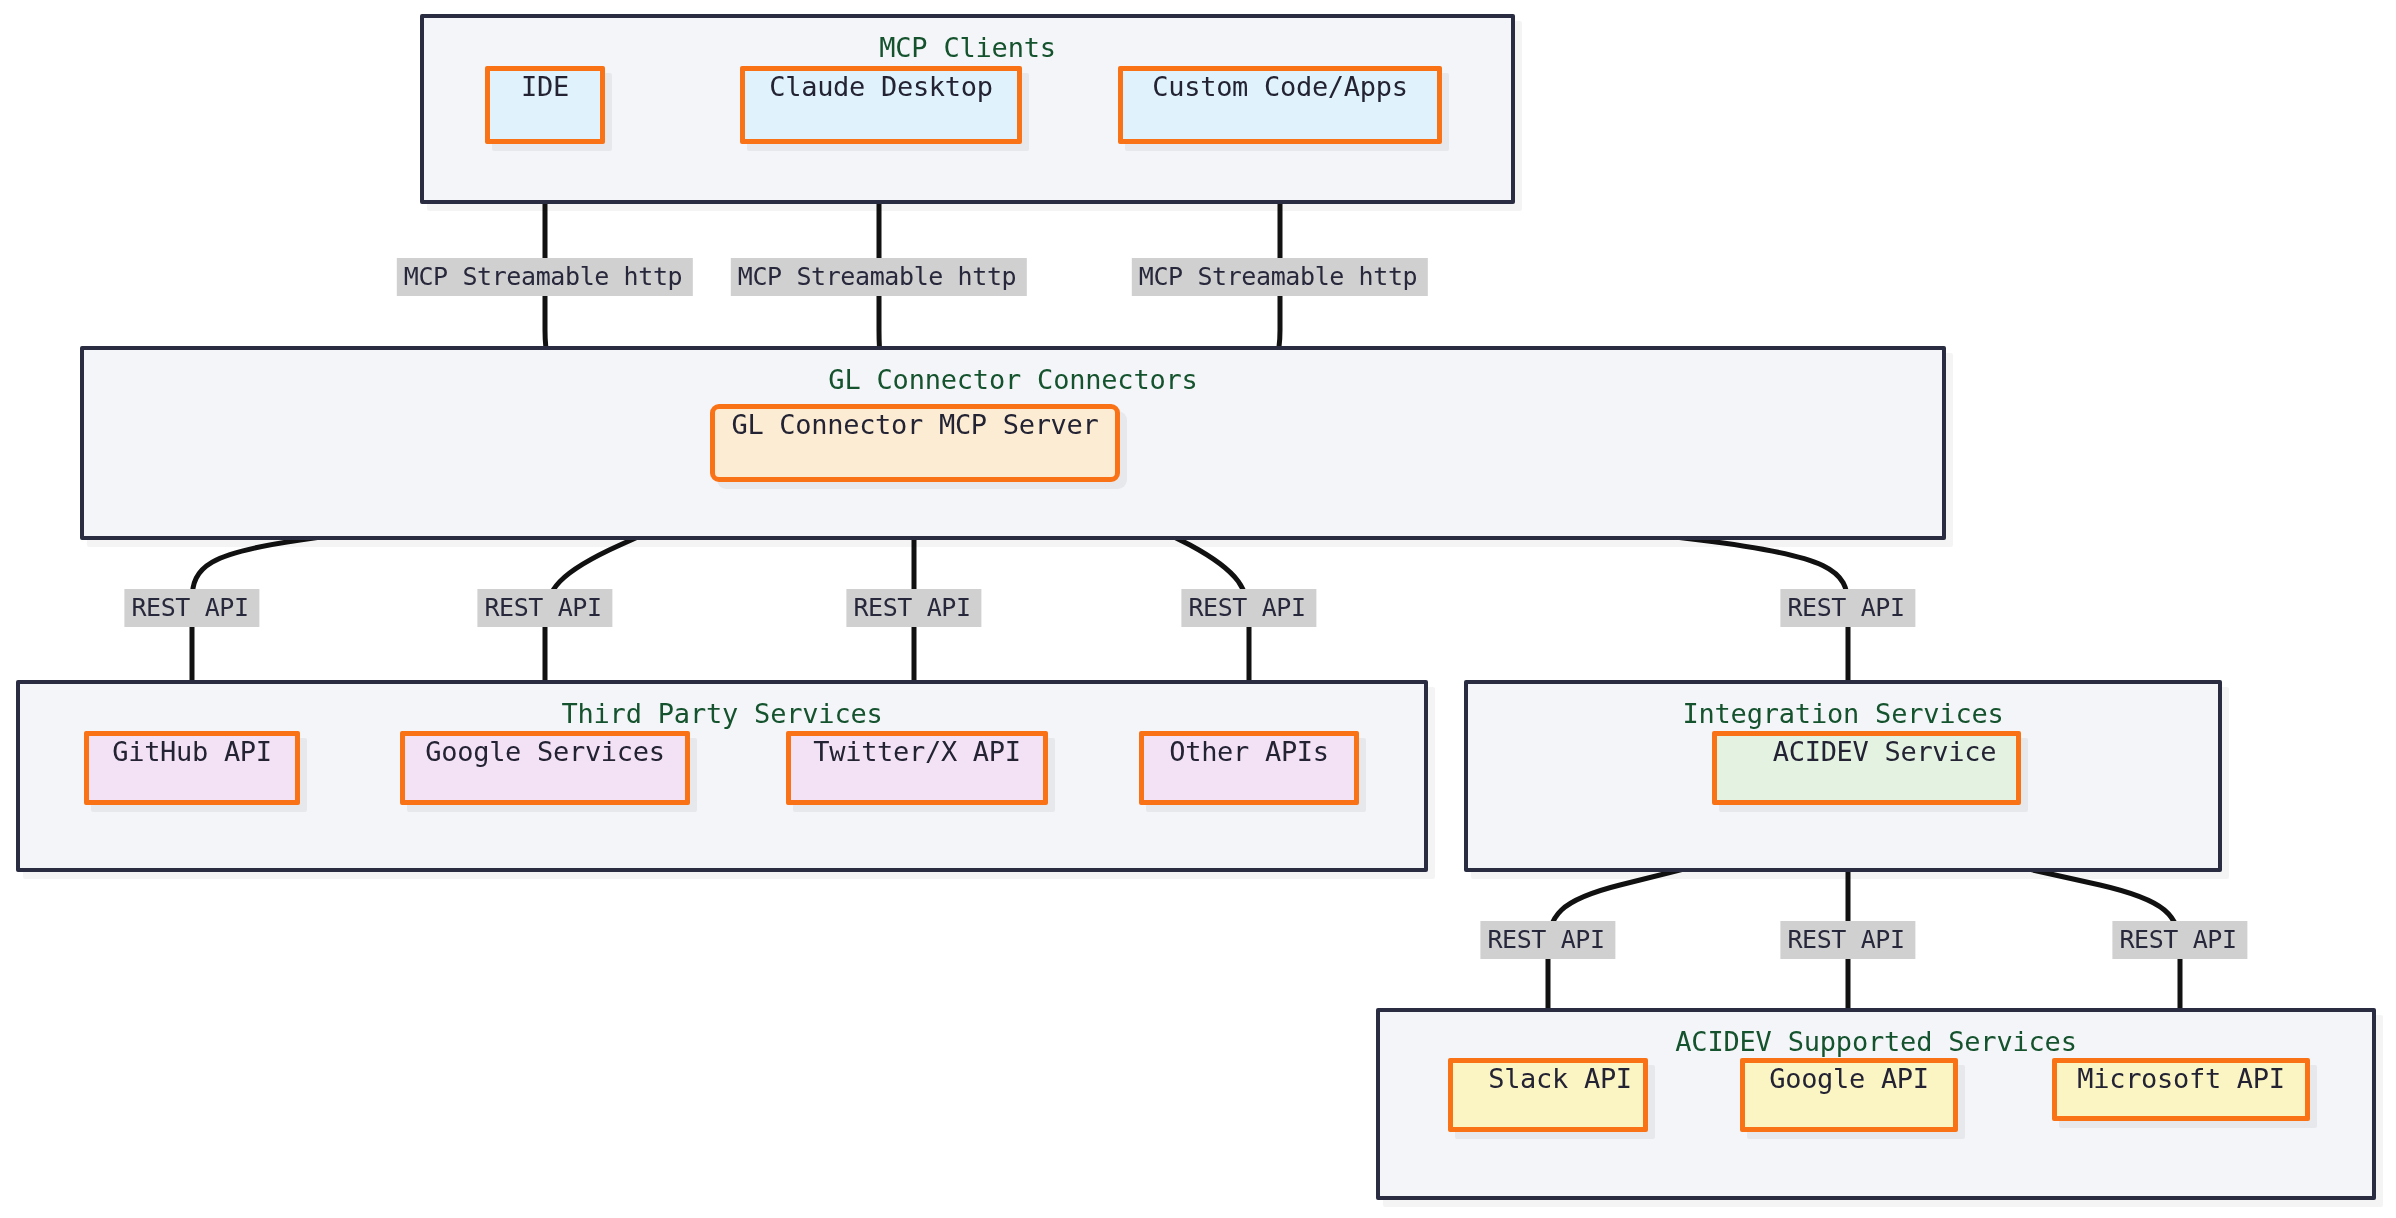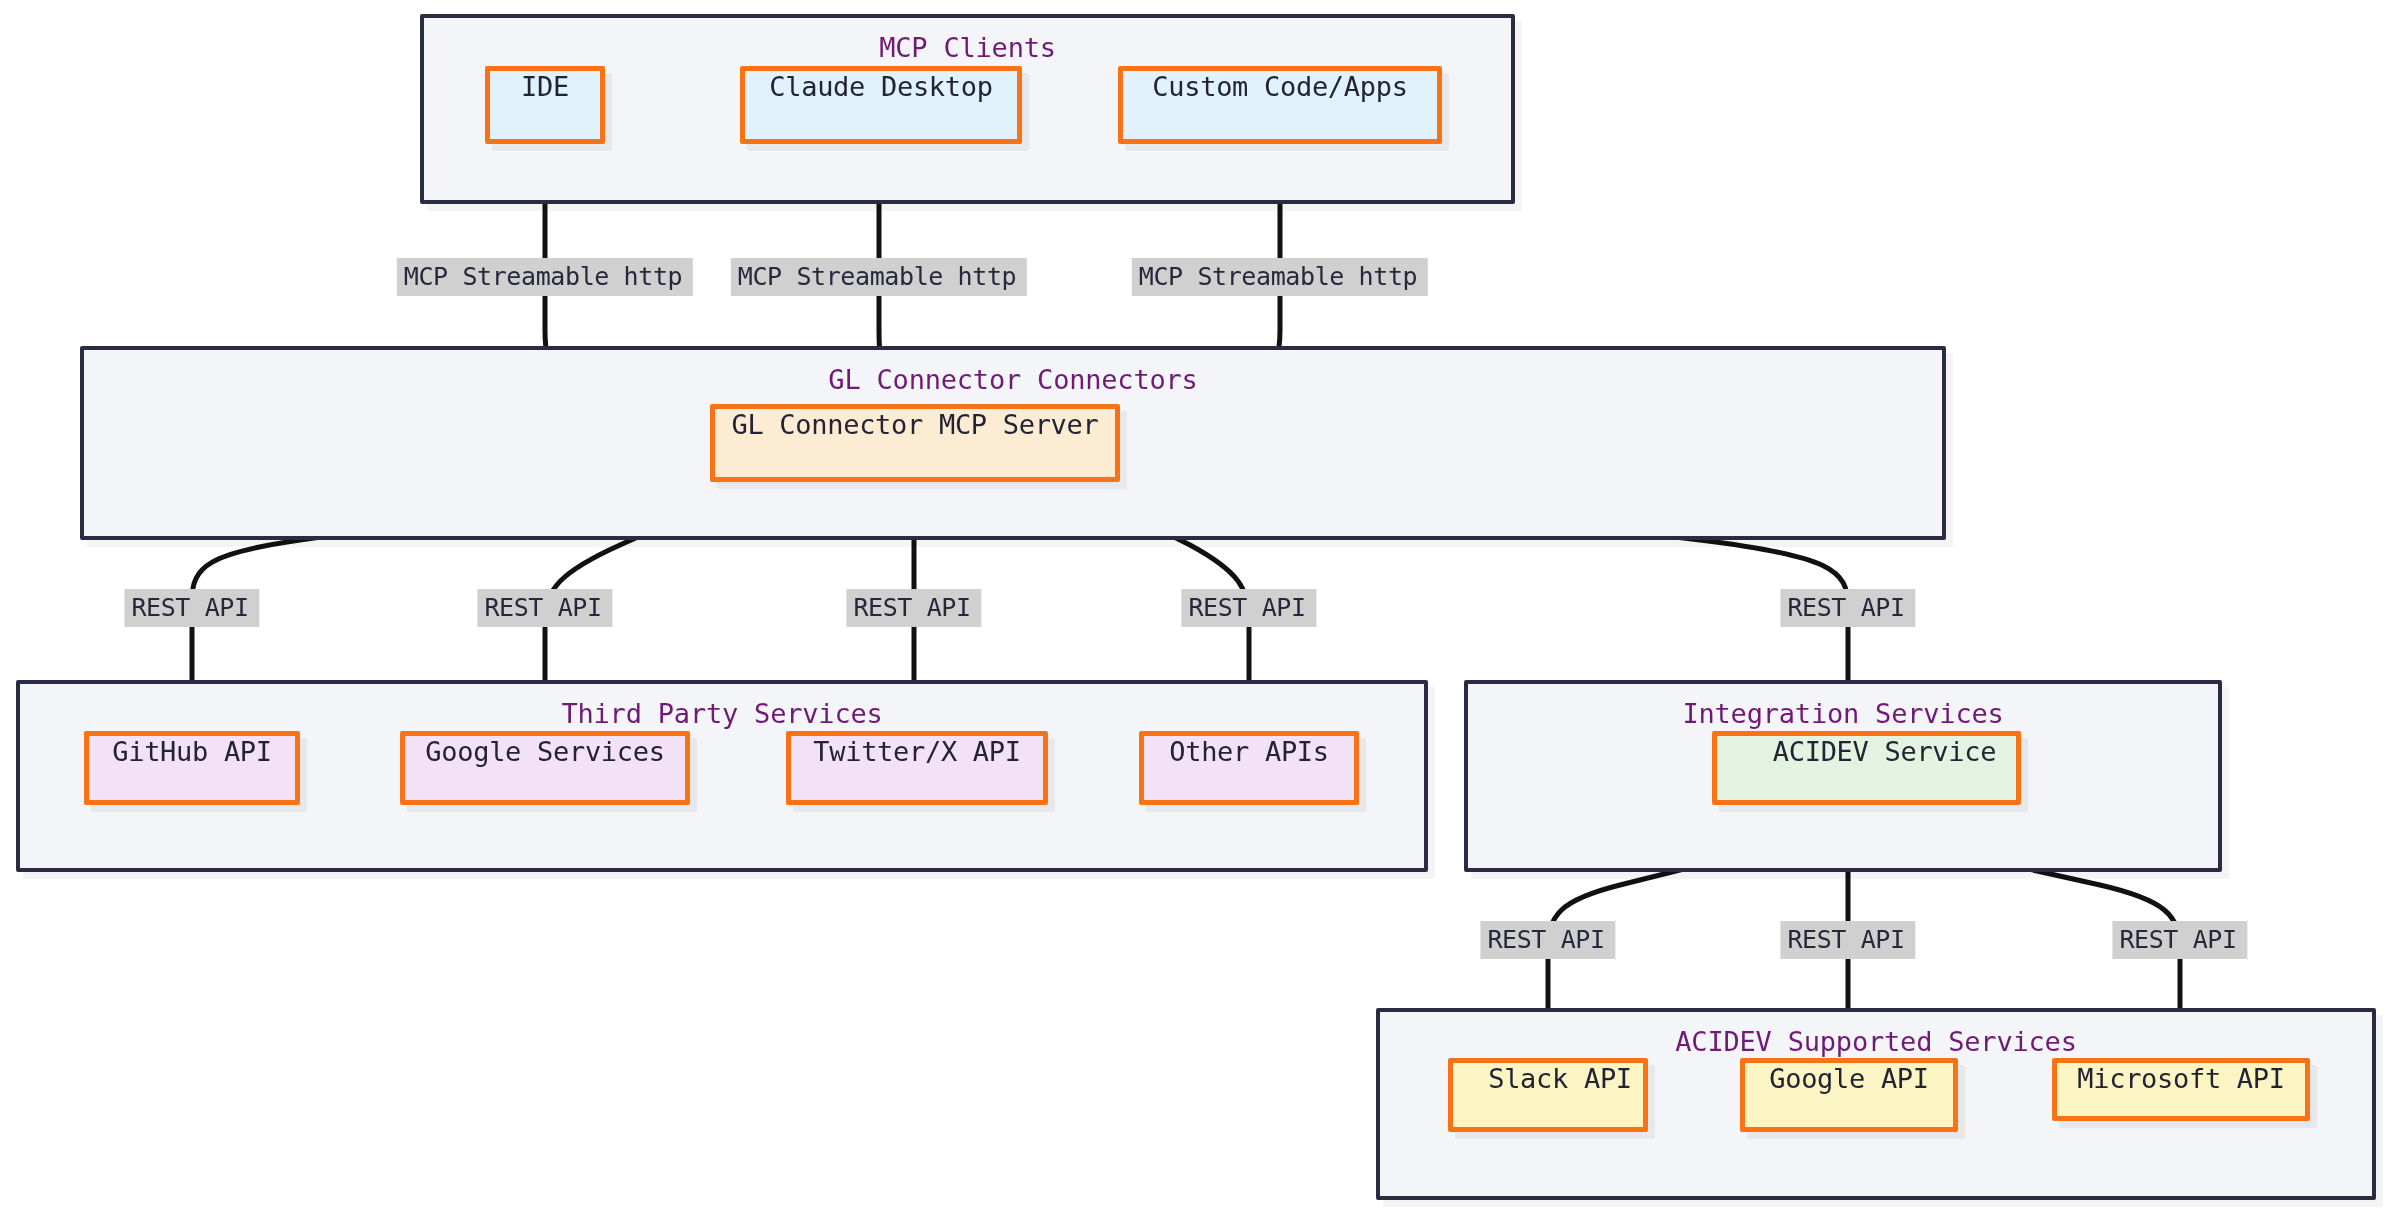--- a/index.html
+++ b/index.html
@@ -30,40 +30,40 @@
     border-radius: 2px;
     box-shadow: 7px 7px 0 0 rgba(0,0,0,0.045);
   }
   .cluster-title {
     position: absolute;
     top: 14px;
     left: 0;
     width: 100%;
     text-align: center;
     font-size: 27px;
-    color: #701a75;
+    color: #14532d;
     letter-spacing: -0.2px;
     white-space: nowrap;
   }
   .node {
     position: absolute;
     box-sizing: border-box;
     border: 5px solid #f97316;
     border-radius: 2px;
     display: flex;
     align-items: flex-start;
     justify-content: center;
     font-size: 27px;
     color: #232334;
     letter-spacing: -0.3px;
     white-space: nowrap;
     box-shadow: 7px 7px 0 0 rgba(0,0,0,0.05);
   }
   .node.client   { background: #e0f2fc; }
-  .node.server   { background: #fcecd3; }
+  .node.server   { background: #fcecd3; border-radius: 9px; }
   .node.thirdp   { background: #f3e2f6; }
   .node.integ    { background: #e4f2e2; }
   .node.supported{ background: #fbf5c4; }
 
   .edge-label {
     position: absolute;
     background: #d0d0d0;
     color: #28283c;
     font-size: 25px;
     line-height: 1.25;

